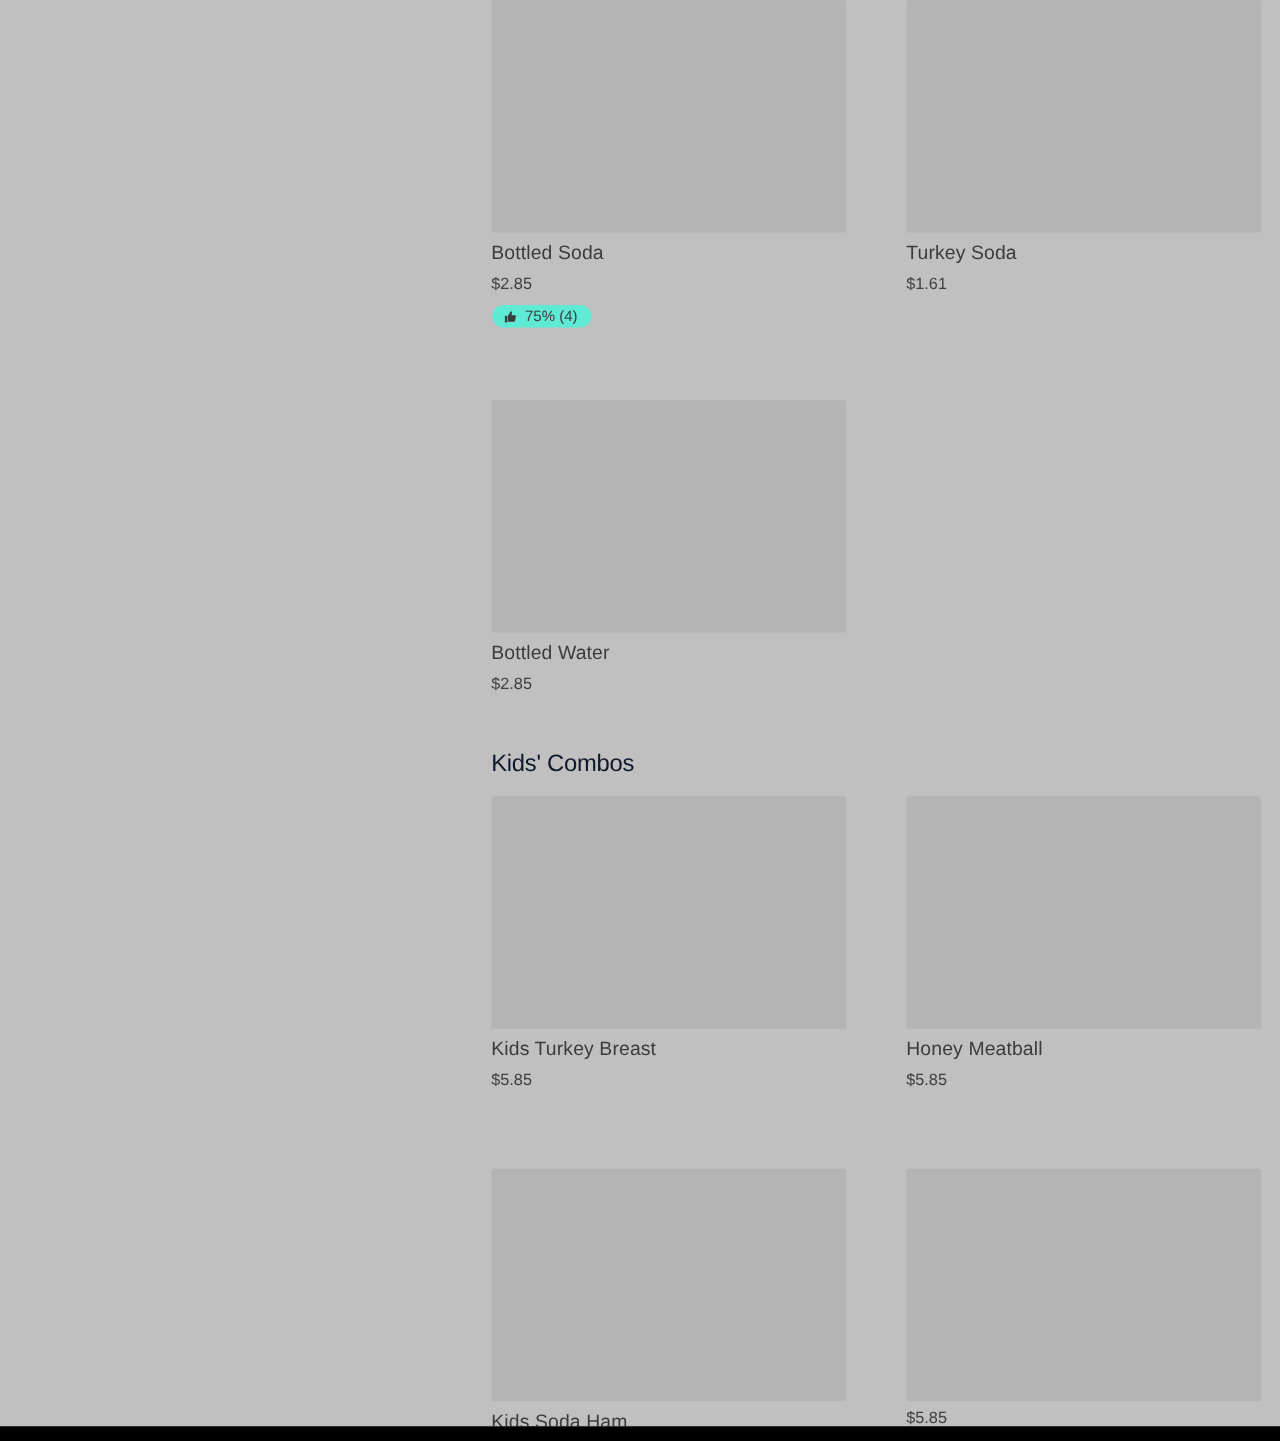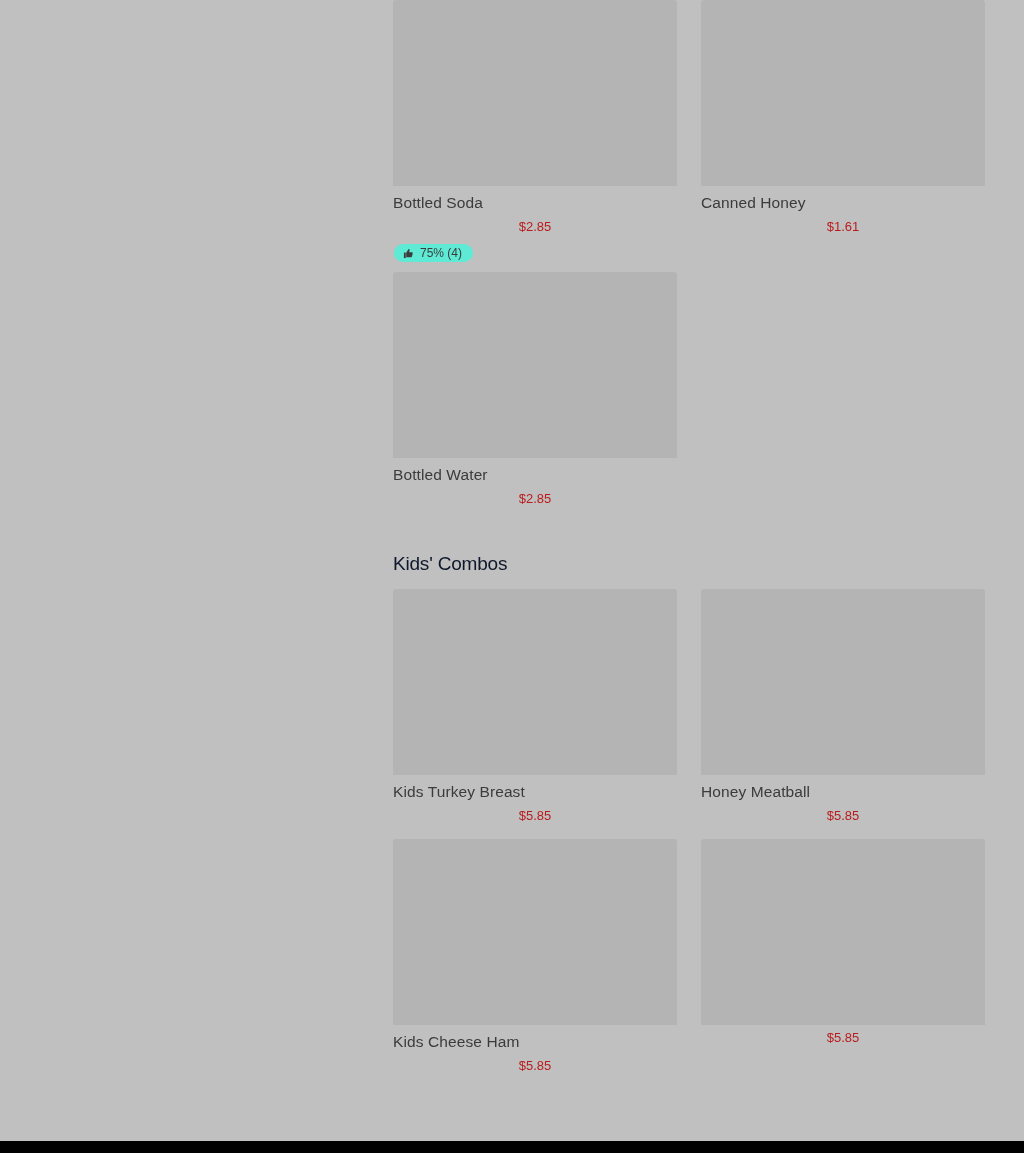--- a/index.html
+++ b/index.html
@@ -30,20 +30,21 @@
     top: 0;
     width: 592px;
   }
 
   
   .grid {
     display: grid;
     grid-template-columns: 284px 284px;
     column-gap: 24px;
     row-gap: 0;
+    gap: 48px;
   }
 
   .card {
     width: 284px;
     margin-bottom: 14px;
   }
 
   .card-thumb {
     width: 284px;
     height: 186px;
@@ -55,24 +56,23 @@
   .card-title {
     font-size: 15.5px;
     color: #3b3b3b;
     line-height: 1.35;
     padding-top: 7px;
     letter-spacing: 0.1px;
   }
 
   .card-price {
     font-size: 13px;
-    color: #b91c1c;
+    color: #404040;
     line-height: 1.4;
     padding-top: 4px;
-    text-align: center;
   }
 
   .card-badge-row {
     padding-top: 8px;
     padding-left: 1px;
     height: 22px;
   }
 
   .badge {
     display: inline-flex;
@@ -136,21 +136,21 @@
                   <path d="M7 10.5l5.2-8.1c.4-.6 1.3-.5 1.7.1.5.8.6 1.9.3 3L13.6 9h5.6c1.3 0 2.3 1.2 2 2.5l-1.6 7.1c-.2 1-1.1 1.7-2.1 1.7H7z"></path>
                 </svg>
               </span>
               <span>75% (4)</span>
             </span>
           </div>
         </div>
 
         <div class="card">
           <div class="card-thumb"></div>
-          <div class="card-title">Canned Honey</div>
+          <div class="card-title">Turkey Soda</div>
           <div class="card-price">$1.61</div>
         </div>
 
         <div class="card" style="margin-bottom:0;">
           <div class="card-thumb"></div>
           <div class="card-title">Bottled Water</div>
           <div class="card-price">$2.85</div>
         </div>
 
         <div class="empty-cell"></div>
@@ -173,21 +173,21 @@
         </div>
 
         <div class="card">
           <div class="card-thumb"></div>
           <div class="card-title">Honey Meatball</div>
           <div class="card-price">$5.85</div>
         </div>
 
         <div class="card">
           <div class="card-thumb"></div>
-          <div class="card-title">Kids Cheese Ham</div>
+          <div class="card-title">Kids Soda Ham</div>
           <div class="card-price">$5.85</div>
         </div>
 
         <div class="card">
           <div class="card-thumb"></div>
           <div class="card-price">$5.85</div>
         </div>
 
       </div>
     </div>

